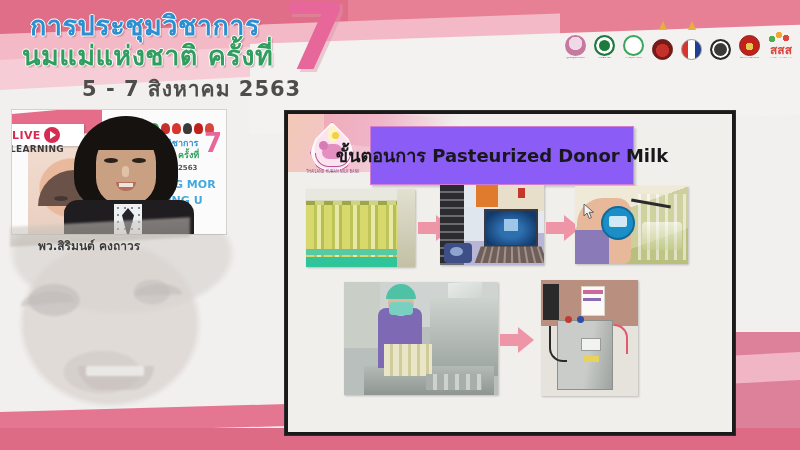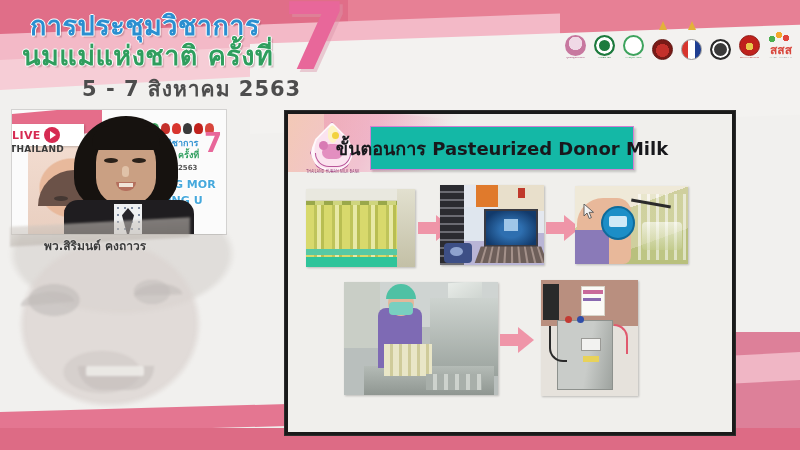--- a/index.html
+++ b/index.html
@@ -205,22 +205,22 @@
   .drop-head{ position:absolute; left:17px; top:21px; width:9px; height:9px;
               border-radius:50%; background:#d87ab4; }
   .drop-hands{ position:absolute; left:13px; top:33px; width:36px; height:14px;
                border:1.6px solid #b8559a; border-top:none;
                border-radius:0 0 18px 18px; }
   .drop-cap{ position:absolute; left:2px; top:50px; width:58px; text-align:center;
              font-size:3.2px; color:#8b3f74; letter-spacing:.3px; white-space:nowrap;
              transform:scaleY(1.4); }
 
   .slide-title{
-    position:absolute; left:82px; top:12px; width:264px; height:44px;
-    background:#14b8a6; border:1px solid #d27fd2;
+    position:absolute; left:82px; top:12px; width:264px; height:59px;
+    background:#8b5cf6; border:1px solid #d27fd2;
     box-shadow: 2px 2px 2px rgba(0,0,0,.18);
     display:flex; align-items:center; justify-content:center;
     font-family:"DejaVu Sans", sans-serif;
     font-size:18px; font-weight:bold; color:#18181c; white-space:nowrap;
   }
 
   
   .tile{ position:absolute; overflow:hidden; box-shadow:1px 1px 2px rgba(0,0,0,.22); }
 
   
@@ -420,21 +420,21 @@
   .spk-suit{ position:absolute; left:-6px; top:84px; width:130px; height:40px;
              background:#1f1d20; border-radius:14px 14px 0 0; }
   .spk-shirt{ position:absolute; left:44px; top:88px; width:28px; height:36px;
               background:#eef0f2;
               background-image:radial-gradient(circle 1.4px at 4px 4px,#7d8aa0 0 100%, transparent 0);
               background-size:7px 7px; }
   .spk-tie{ position:absolute; left:52px; top:92px; width:12px; height:30px;
             background:#25242a; clip-path:polygon(50% 0,100% 24%,50% 100%,0 24%); }
 
   .spk-name{
-    position:absolute; left:44px; top:236px; font-size:12px; font-weight:bold;
+    position:absolute; left:38px; top:236px; font-size:12px; font-weight:bold;
     color:#3a3a3a; font-family:"DejaVu Sans", sans-serif; white-space:nowrap;
     text-shadow:0 0 2px rgba(255,255,255,.85);
   }
   .desk{
     position:absolute; left:10px; top:222px; width:180px; height:20px;
     background:linear-gradient(180deg,#cfc9c2,#b9b2aa); opacity:.55;
     transform:skewY(-3deg); filter:blur(1px);
   }
 </style>
 </head>
@@ -626,21 +626,21 @@
       <div class="in-child-mouth"></div>
       <div class="in-child-teeth"></div>
     </div>
 
     <div class="in-live">
       <span class="txt">LIVE</span>
       <span class="playb">
           <i></i>
         </span>
     </div>
-    <div class="in-stream">THAILAND</div>
+    <div class="in-stream">LEARNING</div>
 
     <div class="spk">
       <div class="spk-hair"></div>
       <div class="spk-face"></div>
       <div class="spk-bangs"></div>
       <div class="spk-eye1"></div>
       <div class="spk-eye2"></div>
       <div class="spk-nose"></div>
       <div class="spk-mouth"></div>
       <div class="spk-mouthin"></div>

